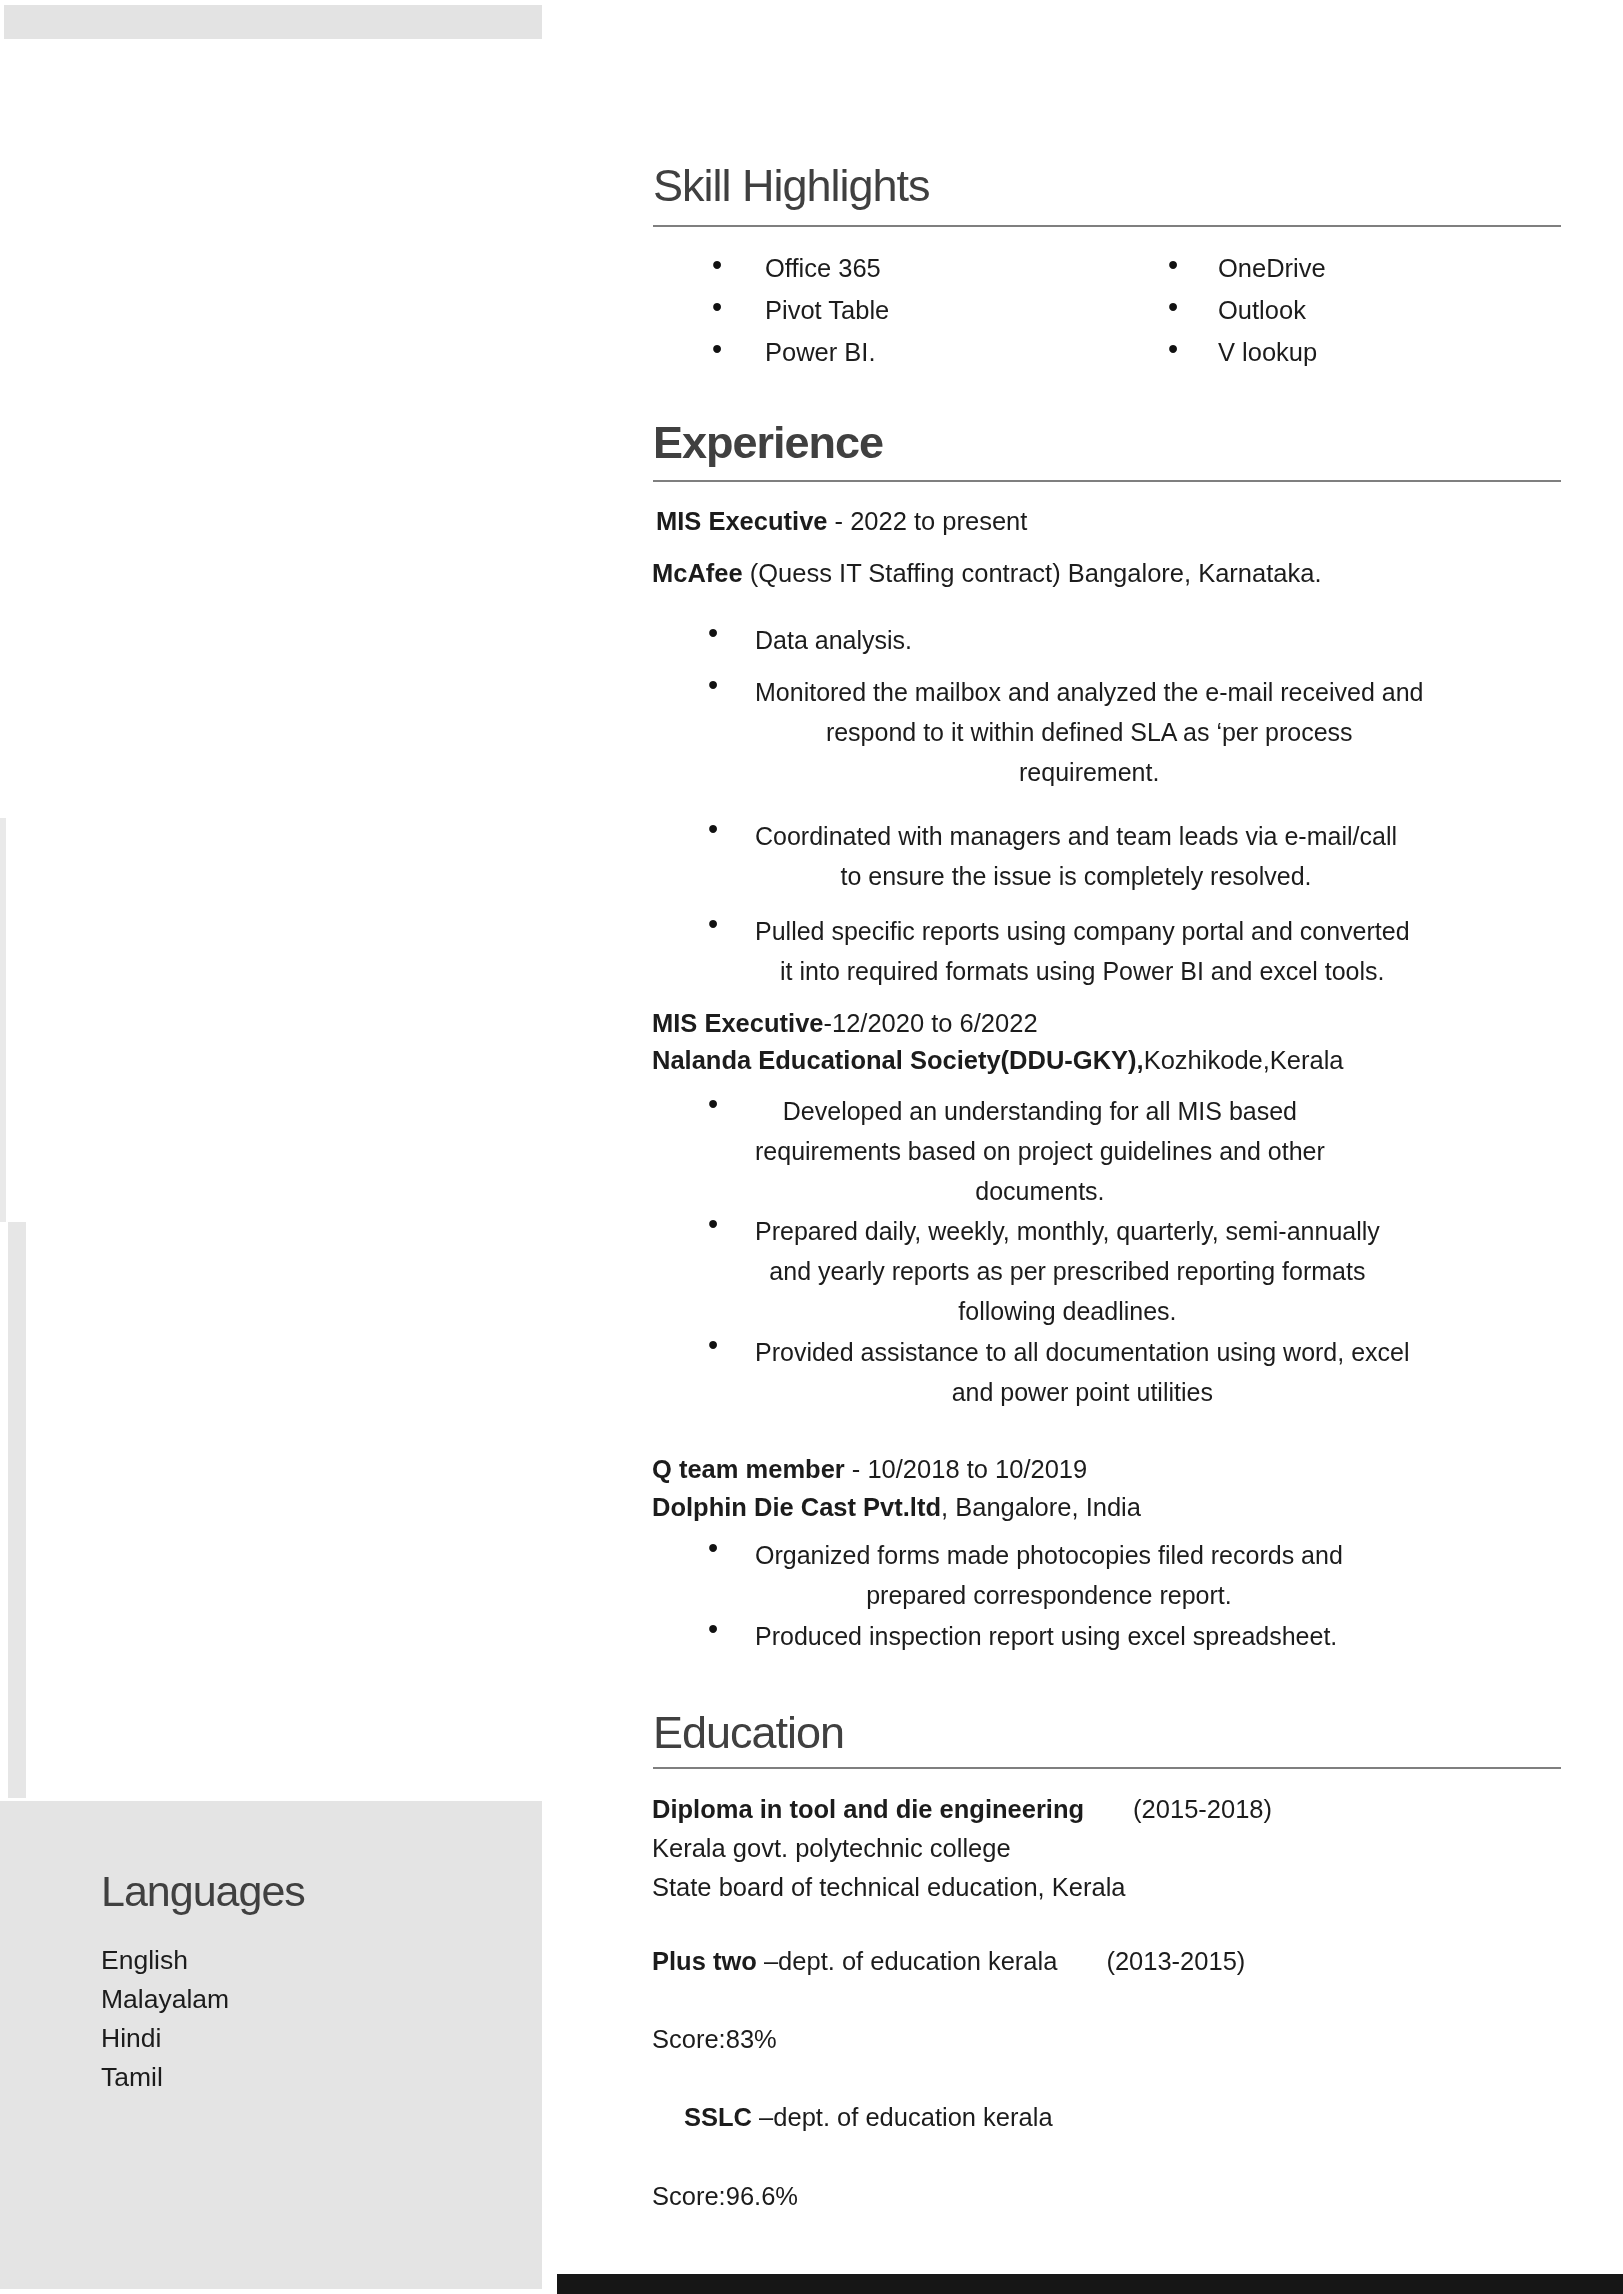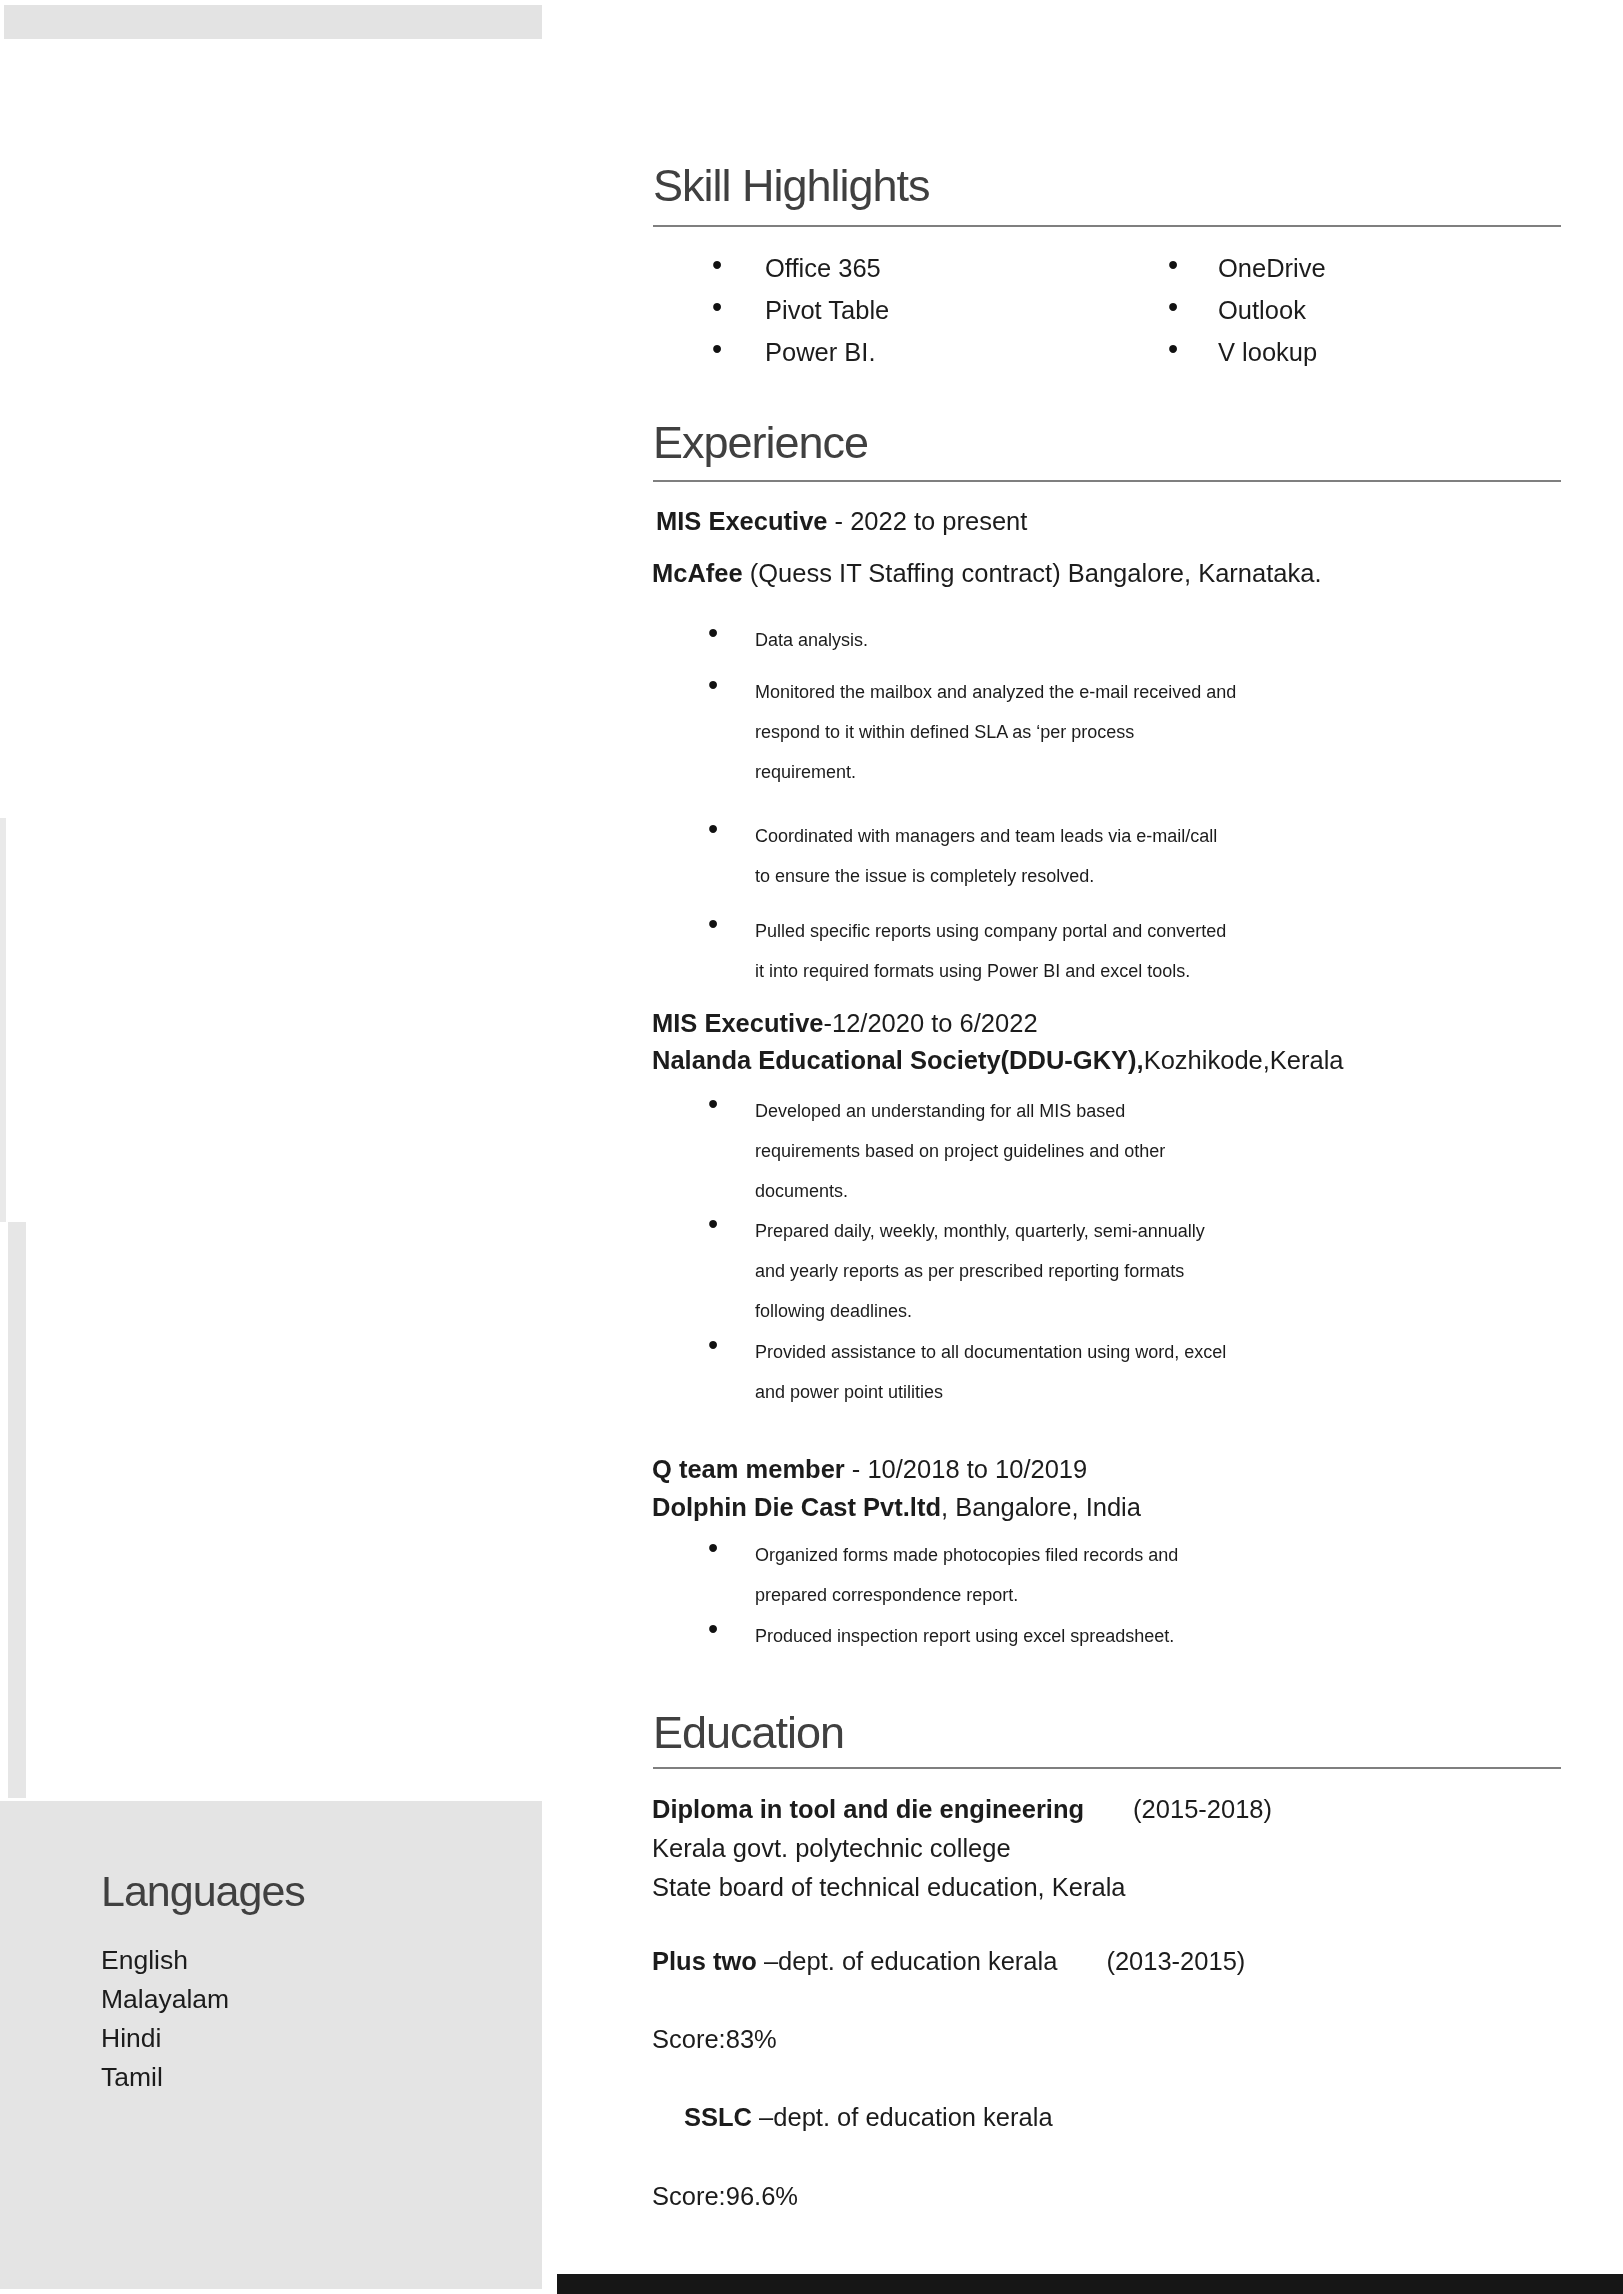--- a/index.html
+++ b/index.html
@@ -13,21 +13,21 @@
     letter-spacing:-1px;line-height:1;white-space:nowrap;
   }
   .rule{position:absolute;border-top:2px solid #7f7f7f;height:0;}
   .p-line{position:absolute;font-size:25.5px;line-height:31px;white-space:nowrap;}
   .p-line b{font-weight:bold;}
   .bullet-item{position:absolute;}
   .bullet-dot{
     position:absolute;left:-47px;top:-2.9px;font-size:29px;color:#111;
   }
   .bullet-text{
-    display:block;font-size:18px;line-height:40px;white-space:pre-line;color:#1c1c1c;
+    display:block;font-size:25px;line-height:40px;white-space:pre-line;color:#1c1c1c;text-align:center;
   }
   .skill-dot{position:absolute;font-size:29px;top:-2.9px;color:#111;}
   .skill-text{font-size:25.5px;line-height:29px;white-space:nowrap;}
   .edu-years{margin-left:49px;}
   .lang-item{position:absolute;font-size:26.5px;line-height:31px;white-space:nowrap;}
 </style>
 </head>
 <body>
 
 <div id="page">
@@ -61,21 +61,21 @@
     <div class="p-line" style="left:1218px;top:295px;">
       <span class="skill-dot" style="left:-50px;">•</span>
       <span class="skill-text">Outlook</span>
     </div>
     <div class="p-line" style="left:1218px;top:337px;">
       <span class="skill-dot" style="left:-50px;">•</span>
       <span class="skill-text">V lookup</span>
     </div>
   </div>
 
-  <div class="h-title" style="left:653px;top:420px;">Experience</div>
+  <div class="h-title" style="left:653px;top:420px;font-weight:bold;">Experience</div>
   <div class="rule" style="left:653px;top:480px;width:908px;"></div>
 
   <div class="p-line" style="left:656px;top:506px;">
     <b>MIS Executive</b><span> - 2022 to present</span>
   </div>
   <div class="p-line" style="left:652px;top:558px;">
     <b>McAfee</b><span> (Quess IT Staffing contract) Bangalore, Karnataka.</span>
   </div>
   <div class="bullet-item" style="left:755px;top:620px;">
     <span class="bullet-dot">•</span>

